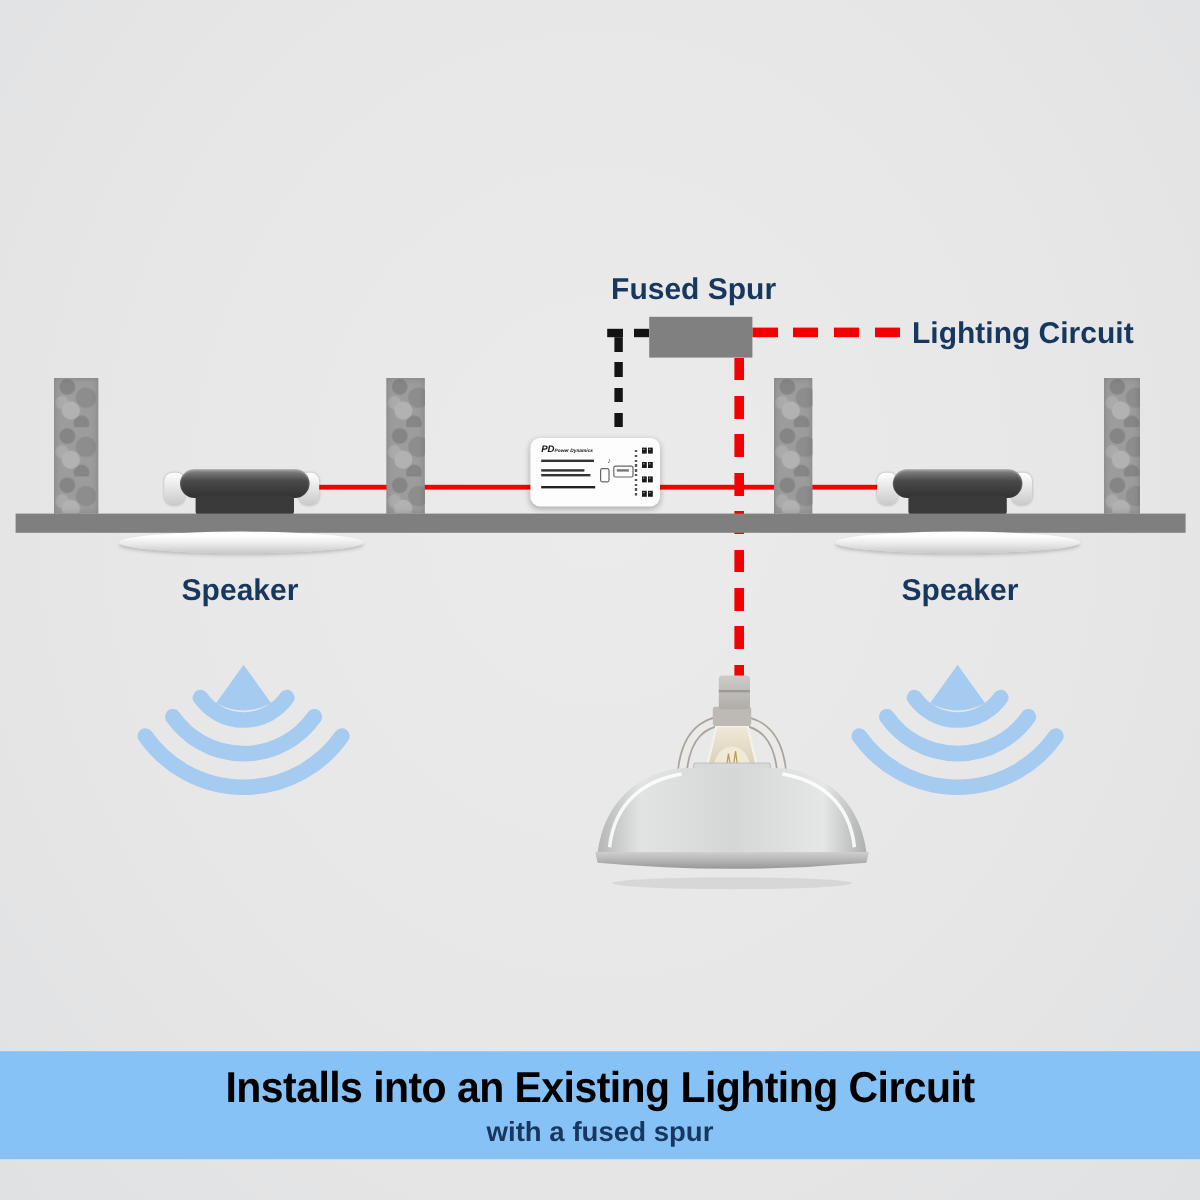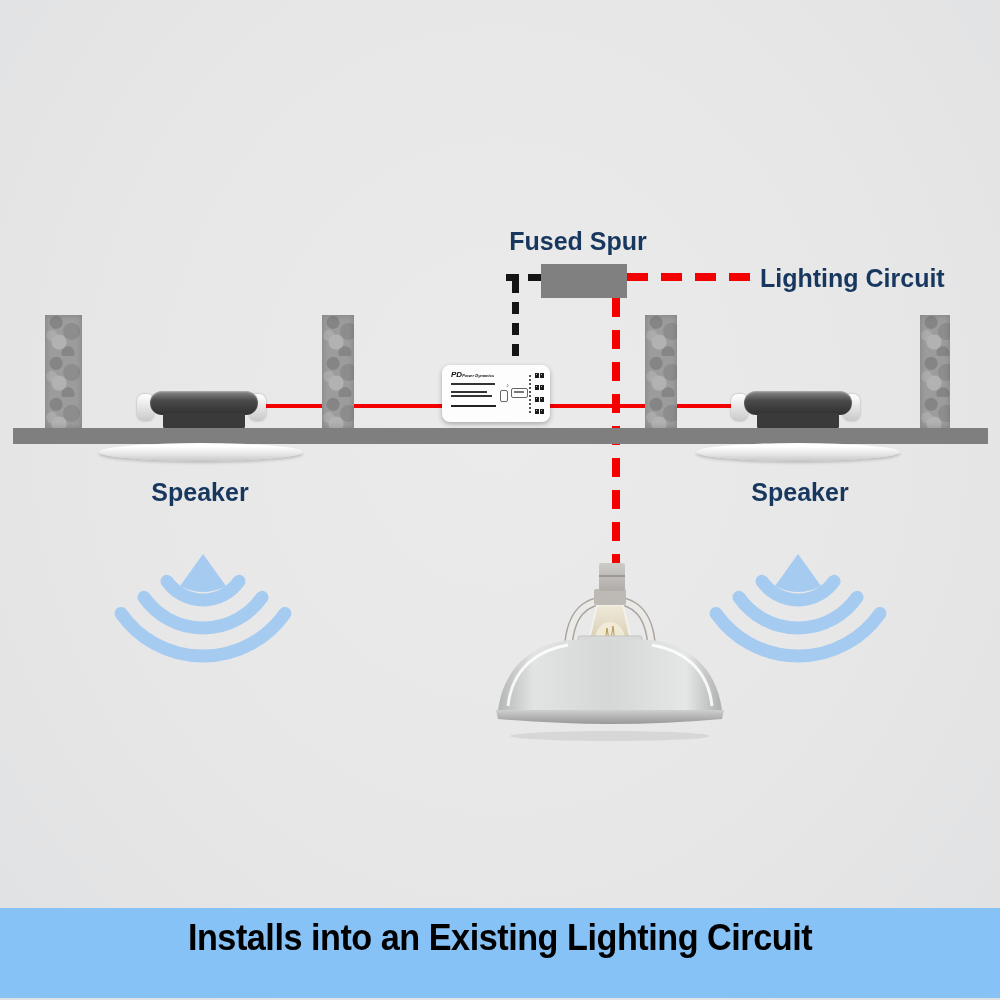--- a/index.html
+++ b/index.html
@@ -63,21 +63,21 @@
   .mod-term b.r{left:5px;}
 
   
   .dlabel{position:absolute;font-size:25px;font-weight:bold;color:#17375e;text-align:center;z-index:6;}
 
   
   .wifi{z-index:1;}
   .lamp{z-index:5;}
 
   
-  .banner{left:0;top:908px;width:1000px;height:90px;background:#87c2f7;text-align:center;z-index:7;}
+  .banner{left:0;top:876px;width:1000px;height:90px;background:#87c2f7;text-align:center;z-index:7;}
   .banner-title{margin-top:9px;font-size:36px;font-weight:bold;color:#000;
      transform:scaleX(.95);letter-spacing:-.5px;}
   .banner-sub{margin-top:3px;font-size:23px;font-weight:bold;color:#17375e;}
 </style>
 </head>
 <body>
 
 <div class="stage">
 
   <div class="abs wire-red-solid"></div>
@@ -189,15 +189,16 @@
     <path d="M2,152 L230,152 L228,161 Q116,171 4,161 Z" fill="url(#rimG)"></path>
   </svg>
 
   <div class="dlabel" style="left:760px;top:264px;width:220px;text-align:left;">Lighting Circuit</div>
   <div class="dlabel" style="left:478px;top:227px;width:200px;">Fused Spur</div>
   <div class="dlabel" style="left:120px;top:478px;width:160px;">Speaker</div>
   <div class="dlabel" style="left:720px;top:478px;width:160px;">Speaker</div>
 
   <div class="abs banner">
     <div class="banner-title">Installs into an Existing Lighting Circuit</div>
+    <div class="banner-sub">with a fused spur</div>
   </div>
 
 </div>
 
 </body></html>

